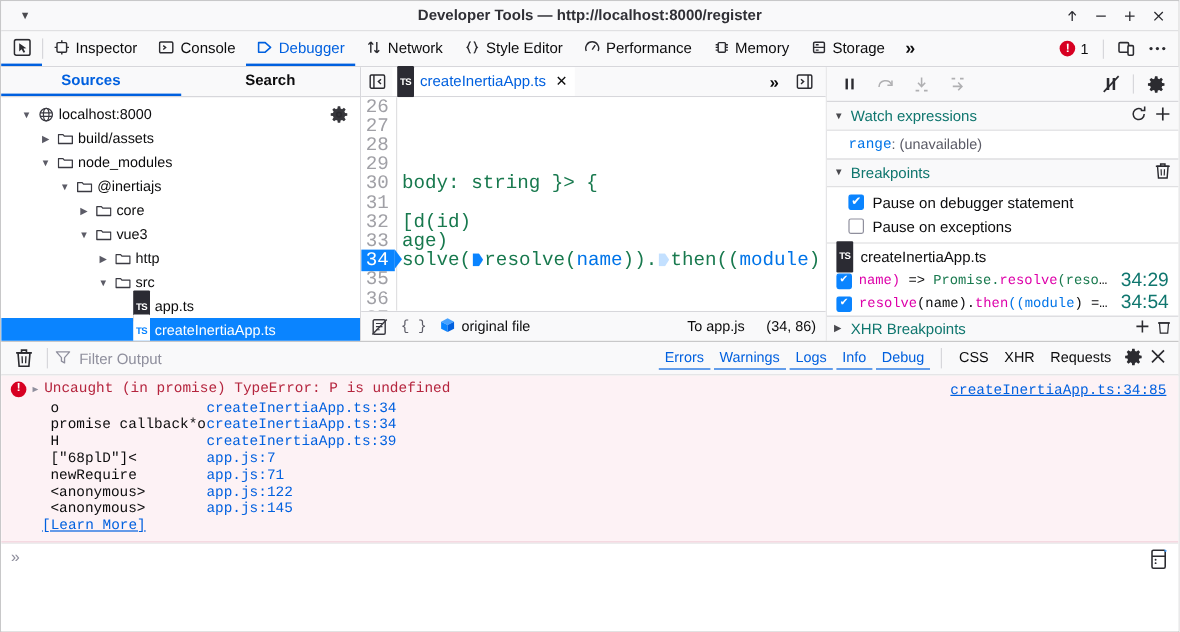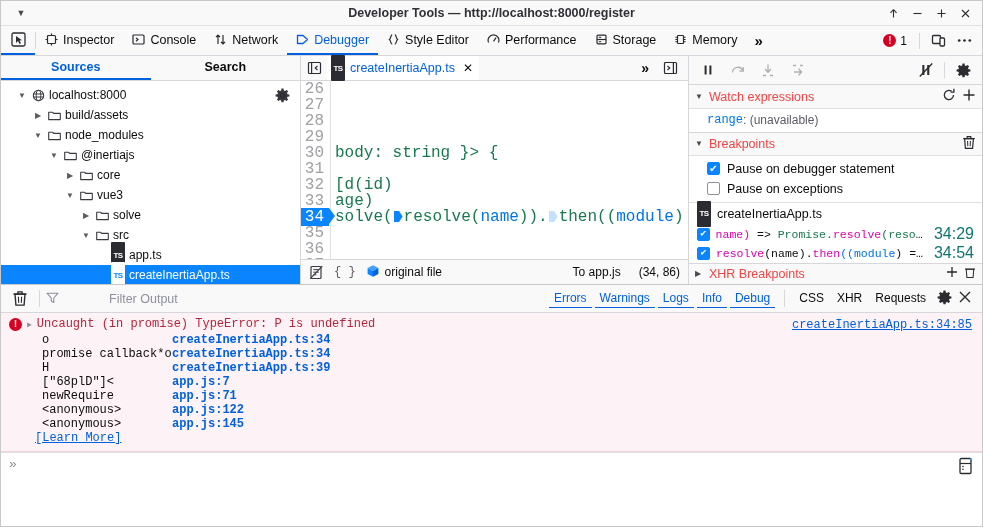--- a/index.html
+++ b/index.html
@@ -156,21 +156,21 @@
   .rt-btn { width: 30px; height: 24px; display: flex; align-items: center; justify-content: center; }
   .rt-btn.dim { opacity: 0.35; }
   .rt-spacer { flex: 1; }
   .rt-sep { width: 1px; height: 16px; background: #d7d7db; margin: 0 3px; }
 
   .acc-head {
     display: flex; align-items: center; height: 24px; min-height: 24px;
     background: #f9f9fa; border-bottom: 1px solid #e0e0e2; padding: 0 6px; font-size: 12.5px;
   }
   .acc-tw { width: 14px; color: #4a4a4f; font-size: 8px; display: flex; align-items: center; }
-  .acc-title { font-size: 12.5px; color: #ef4444; }
+  .acc-title { font-size: 12.5px; color: #0f766e; }
   .acc-actions { margin-left: auto; display: flex; align-items: center; gap: 6px; }
   .watch-row { height: 26px; display: flex; align-items: center; padding-left: 18px; font-family: "Liberation Mono", monospace; font-size: 12px; }
   .watch-name { color: #0074e8; }
   .watch-val { color: #5b5b66; font-family: "Liberation Sans", sans-serif; font-size: 12px; }
 
   .bp-opts { padding: 3px 0 3px 18px; border-bottom: 1px solid #e0e0e2; }
   .bp-opt { display: flex; align-items: center; gap: 7px; height: 20px; font-size: 12.5px; }
   .cbx { width: 13px; height: 13px; border: 1px solid #8f8f9d; border-radius: 2px; background: #fff; display: flex; align-items: center; justify-content: center; }
   .cbx.on { background: #0a84ff; border-color: #0a84ff; }
   .cbx.on::after { content: "✔"; color: #fff; font-size: 10px; line-height: 1; }
@@ -187,21 +187,21 @@
   .xhr-tw { width: 14px; color: #4a4a4f; font-size: 8px; }
 
   
   .console { display: flex; flex-direction: column; border-top: 1px solid #c8c8c9; background: #fff; height: 242px; min-height: 242px; }
   .con-toolbar { height: 28px; min-height: 28px; display: flex; align-items: center; background: #f9f9fa; border-bottom: 1px solid #d7d7db; padding: 0 6px; }
   .con-trash { width: 26px; display: flex; align-items: center; justify-content: center; }
   .con-vsep { width: 1px; height: 17px; background: #d7d7db; margin: 0 6px; }
   .con-filter { display: flex; align-items: center; gap: 5px; flex: 1; }
   .con-filter input {
     border: none; outline: none; background: transparent;
-    font-family: "Liberation Sans", sans-serif; font-size: 12.5px; color: #0c0c0d; width: 230px; margin-left: 43px;
+    font-family: "Liberation Sans", sans-serif; font-size: 12.5px; color: #0c0c0d; width: 230px;
   }
   .con-filter input::placeholder { color: #8f8f9d; }
   .con-chips { display: flex; align-items: center; gap: 3px; }
   .chip { padding: 1px 5px 2px; font-size: 12px; color: #0060df; border-bottom: 1px solid #0060df; }
   .chip.plainchip { color: #0c0c0d; border-bottom-color: transparent; }
   .con-right { display: flex; align-items: center; gap: 2px; margin-left: 6px; }
 
   .con-body { flex: 1; min-height: 0; overflow: hidden; background: #fff; }
   .con-error {
     background: #fdf2f5; border-bottom: 1px solid #f3d3dc;
@@ -213,21 +213,21 @@
     width: 13px; height: 13px; min-width: 13px; border-radius: 50%; background: #d70022; color: #fff;
     font-size: 10px; font-weight: bold; display: flex; align-items: center; justify-content: center;
     margin-top: 1px;
   }
   .err-tw { color: #8f8f9d; font-size: 8px; margin-top: 3px; }
   .err-msg { color: #b5253e; }
   .err-link { position: absolute; right: 10px; top: 5px; color: #0060df; text-decoration: underline; font-family: "Liberation Mono", monospace; font-size: 12px; }
   .stack { margin-left: 33px; margin-top: 2px; }
   .st-row { display: flex; height: 14px; align-items: center; font-size: 12px; }
   .st-fn { width: 130px; color: #0c0c0d; }
-  .st-loc { color: #0060df; font-weight: bold; }
+  .st-loc { color: #0060df; }
   .learn { margin-left: 26px; margin-top: 2px; color: #0060df; text-decoration: underline; font-family: "Liberation Mono", monospace; font-size: 12px; }
 
   .con-input { display: flex; align-items: flex-start; border-top: 1px solid #e0e0e2; padding: 4px 8px; flex: 1; }
   .prompt { color: #8f8f9d; font-size: 13px; font-family: "Liberation Mono", monospace; }
   .con-input-right { margin-left: auto; }
 </style>
 </head>
 <body>
 
 <div class="app">
@@ -282,72 +282,72 @@
       </div>
       <div class="tab">
         <span class="ticon">
           <svg width="13" height="13" viewBox="0 0 13 13">
               <rect x="1" y="2" width="11" height="9" rx="1" fill="none" stroke="#2b2b30" stroke-width="1.2"></rect>
               <path d="M4 5 L6 6.6 L4 8.2" fill="none" stroke="#2b2b30" stroke-width="1.2"></path>
             </svg>
         </span>
         <span>Console</span>
       </div>
+      <div class="tab active">
+        <span class="ticon">
+          <svg width="13" height="13" viewBox="0 0 13 13">
+              <path d="M1.5 2.5 L7 2.5 L11.5 6.5 L7 10.5 L1.5 10.5 Z" fill="none" stroke="#0060df" stroke-width="1.3" stroke-linejoin="round"></path>
+            </svg>
+        </span>
+        <span>Debugger</span>
+      </div>
       <div class="tab">
         <span class="ticon">
           <svg width="13" height="13" viewBox="0 0 13 13">
               <path d="M4 11 L4 2 M4 2 L2 4.2 M4 2 L6 4.2 M9 2 L9 11 M9 11 L7 8.8 M9 11 L11 8.8" fill="none" stroke="#2b2b30" stroke-width="1.2"></path>
             </svg>
         </span>
         <span>Network</span>
-      </div>
-      <div class="tab active">
-        <span class="ticon">
-          <svg width="13" height="13" viewBox="0 0 13 13">
-              <path d="M1.5 2.5 L7 2.5 L11.5 6.5 L7 10.5 L1.5 10.5 Z" fill="none" stroke="#0060df" stroke-width="1.3" stroke-linejoin="round"></path>
-            </svg>
-        </span>
-        <span>Debugger</span>
       </div>
       <div class="tab">
         <span class="ticon">
           <svg width="13" height="13" viewBox="0 0 13 13">
               <path d="M5.2 1.8 C3.4 1.8 4.2 5.2 2.4 6.5 C4.2 7.8 3.4 11.2 5.2 11.2 M7.8 1.8 C9.6 1.8 8.8 5.2 10.6 6.5 C8.8 7.8 9.6 11.2 7.8 11.2" fill="none" stroke="#2b2b30" stroke-width="1.2"></path>
             </svg>
         </span>
         <span>Style Editor</span>
       </div>
       <div class="tab">
         <span class="ticon">
           <svg width="13" height="13" viewBox="0 0 13 13">
               <path d="M1.6 9.5 A5.4 5.4 0 1 1 11.4 9.5" fill="none" stroke="#2b2b30" stroke-width="1.2"></path>
               <path d="M6.5 8.3 L9 4.6" stroke="#2b2b30" stroke-width="1.2"></path>
             </svg>
         </span>
         <span>Performance</span>
+      </div>
+      <div class="tab">
+        <span class="ticon">
+          <svg width="13" height="13" viewBox="0 0 13 13">
+              <rect x="3.5" y="2.5" width="6" height="8" rx="0.8" fill="none" stroke="#2b2b30" stroke-width="1.2"></rect>
+              <path d="M1.4 4.3 L3.5 4.3 M1.4 6.5 L3.5 6.5 M1.4 8.7 L3.5 8.7 M9.5 4.3 L11.6 4.3 M9.5 6.5 L11.6 6.5 M9.5 8.7 L11.6 8.7" stroke="#2b2b30" stroke-width="1.1"></path>
+            </svg>
+        </span>
+        <span>Memory</span>
       </div>
       <div class="tab">
         <span class="ticon">
           <svg width="13" height="13" viewBox="0 0 13 13">
               <rect x="2" y="2.2" width="9" height="8.6" rx="1" fill="none" stroke="#2b2b30" stroke-width="1.2"></rect>
               <path d="M2 6.5 L11 6.5" stroke="#2b2b30" stroke-width="1.2"></path>
               <path d="M3.8 4.3 L6.2 4.3 M3.8 8.7 L6.2 8.7" stroke="#2b2b30" stroke-width="1.1"></path>
             </svg>
         </span>
         <span>Storage</span>
       </div>
-      <div class="tab">
-        <span class="ticon">
-          <svg width="13" height="13" viewBox="0 0 13 13">
-              <rect x="3.5" y="2.5" width="6" height="8" rx="0.8" fill="none" stroke="#2b2b30" stroke-width="1.2"></rect>
-              <path d="M1.4 4.3 L3.5 4.3 M1.4 6.5 L3.5 6.5 M1.4 8.7 L3.5 8.7 M9.5 4.3 L11.6 4.3 M9.5 6.5 L11.6 6.5 M9.5 8.7 L11.6 8.7" stroke="#2b2b30" stroke-width="1.1"></path>
-            </svg>
-        </span>
-        <span>Memory</span>
-      </div>
       <div class="tab-more">»</div>
     </div>
 
     <div class="toolbar-right">
       <div class="err-count">
         <span class="err-dot">!</span>
         <span>1</span>
       </div>
       <div class="tbar-sep"></div>
       <div class="tbar-icon">
@@ -443,21 +443,21 @@
           <span class="node-label">vue3</span>
         </div>
 
         <div class="node" style="padding-left:78px">
           <span class="twisty">▶</span>
           <span class="node-ic">
             <svg width="13" height="11" viewBox="0 0 13 11">
                 <path d="M0.7 2.2 L4.5 2.2 L5.6 3.4 L12.3 3.4 L12.3 9.6 L0.7 9.6 Z" fill="none" stroke="#3a3a42" stroke-width="1.1" stroke-linejoin="round"></path>
               </svg>
           </span>
-          <span class="node-label">solve</span>
+          <span class="node-label">http</span>
         </div>
 
         <div class="node" style="padding-left:78px">
           <span class="twisty">▼</span>
           <span class="node-ic">
             <svg width="13" height="11" viewBox="0 0 13 11">
                 <path d="M0.7 2.2 L4.5 2.2 L5.6 3.4 L12.3 3.4 L12.3 9.6 L0.7 9.6 Z" fill="none" stroke="#3a3a42" stroke-width="1.1" stroke-linejoin="round"></path>
               </svg>
           </span>
           <span class="node-label">src</span>

